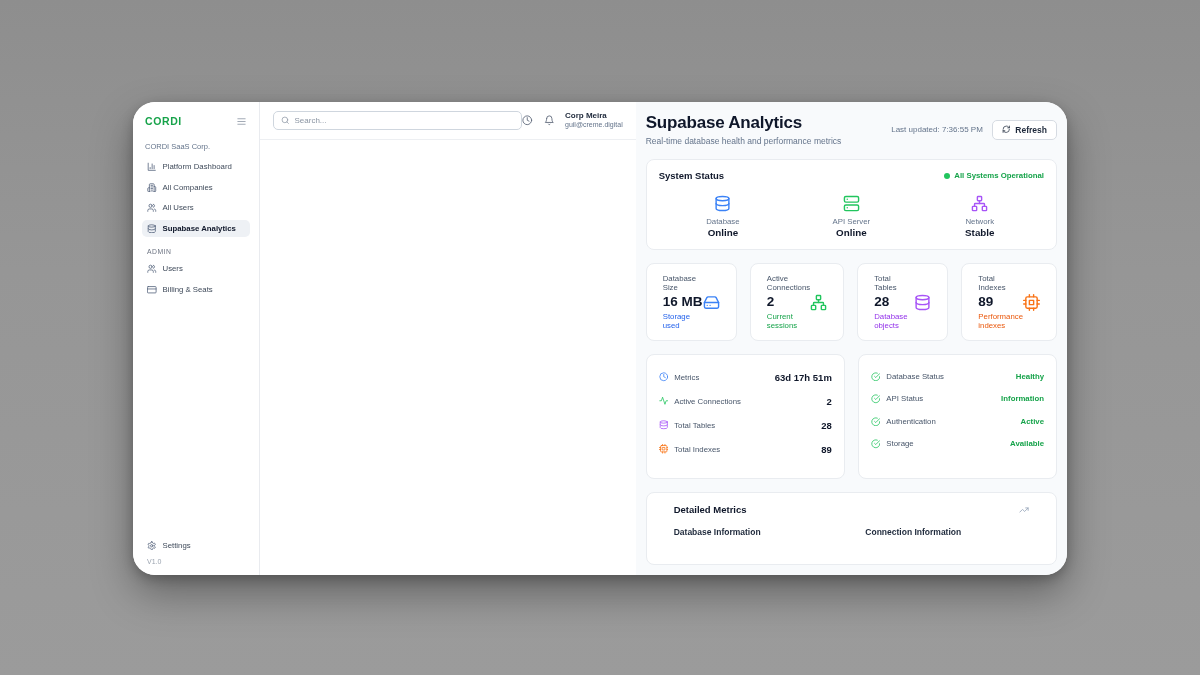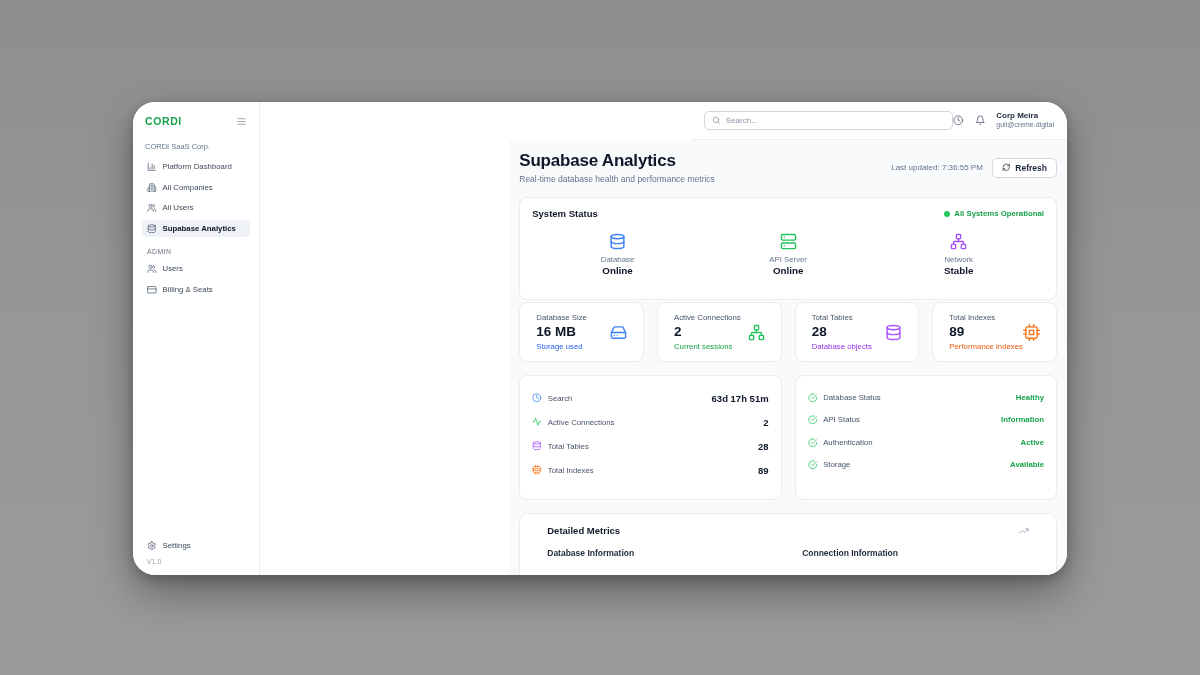--- a/index.html
+++ b/index.html
@@ -23,21 +23,21 @@
   .menu-btn { color:#9aa3af; }
   .org-label { font-size:7.5px; color:#64748b; margin:15px 3px 7px; }
   .nav-item { display:flex; align-items:center; gap:6px; padding:4px 5px; border-radius:5px; font-size:7.8px; color:#3f4a5a; margin-bottom:3px; cursor:pointer; }
   .nav-item svg { width:9.5px; height:9.5px; color:#51607a; flex:none; }
   .nav-item.active { background:#eef1f5; color:#0f172a; font-weight:600; }
   .section-label { font-size:6.8px; color:#6b7280; letter-spacing:.5px; margin:11px 5px 5px; }
   .sidebar-bottom { position:absolute; left:9px; right:25px; bottom:10px; }
   .version { font-size:7px; color:#9aa3af; margin:4px 5px 0; }
 
   
-  .main { flex:1; display:flex; flex-direction:column; min-width:0;align-items:flex-end; }
+  .main { flex:1; display:flex; flex-direction:row; min-width:0; }
   .topbar { height:38px; min-height:38px; background:#fff; border-bottom:1px solid #edeff2; display:flex; align-items:center; padding:0 13px; }
   .search-box { width:249px; height:19px; border:1px solid #cfd6de; border-radius:5px; display:flex; align-items:center; gap:5px; padding:0 7px; background:#fff; }
   .search-box svg { width:8.5px; height:8.5px; color:#8b95a3; flex:none; }
   .search-box input { border:0; outline:0; width:100%; font-size:8px; color:#334155; font-family:"Liberation Sans",sans-serif; background:transparent; }
   .search-box input::placeholder { color:#8b95a3; }
   .topbar-right { margin-left:auto; display:flex; align-items:center; gap:11px; }
   .icon-btn { color:#5b6678; cursor:pointer; }
   .icon-btn svg { width:10.5px; height:10.5px; }
   .user-block { line-height:1.25; }
   .user-name { font-size:8px; font-weight:700; color:#1e293b; }
@@ -53,21 +53,21 @@
   .refresh-btn { display:flex; align-items:center; gap:5px; background:#fff; border:1px solid #d6dbe2; border-radius:5px; padding:4px 9px; font-size:8.5px; font-weight:600; color:#1e293b; cursor:pointer; font-family:"Liberation Sans",sans-serif; }
   .refresh-btn svg { width:8.5px; height:8.5px; }
 
   .card { background:#fff; border:1px solid #e9ecf0; border-radius:8px; }
   .card-head { display:flex; justify-content:space-between; align-items:center; }
   .card-title { font-size:9.5px; font-weight:700; color:#0f172a; }
   .head-icon { color:#94a3b8; }
   .head-icon svg { width:10px; height:10px; }
 
   
-  .status-card { padding:10px 12px 20px; margin-bottom:2px; }
+  .status-card { padding:10px 12px 8px; margin-bottom:13px; }
   .status-badge { display:flex; align-items:center; gap:4px; font-size:7.8px; font-weight:600; color:#16a34a; }
   .status-dot { width:6px; height:6px; border-radius:50%; background:#22c55e; }
   .status-grid { display:grid; grid-template-columns:1fr 1fr 1fr; margin-top:9px; }
   .status-item { text-align:center; padding:5px 0 3px; }
   .status-item svg { width:17px; height:17px; margin:0 auto; }
   .status-label { font-size:7.8px; color:#64748b; margin-top:5px; }
   .status-value { font-size:9.8px; font-weight:700; color:#0f172a; margin-top:1px; }
 
   
   .metrics-grid { display:grid; grid-template-columns:repeat(4,1fr); gap:13px; margin-bottom:13px; }
@@ -401,21 +401,21 @@
         </div>
       </div>
 
       <div class="panels-grid">
         <div class="card panel">
           <div class="p-row">
             <span class="p-left">
                 <svg class="c-blue" viewBox="0 0 24 24" fill="none" stroke="currentColor" stroke-width="2" stroke-linecap="round" stroke-linejoin="round">
                   <use href="#i-clock"></use>
                 </svg>
-                <span>Search</span>
+                <span>Metrics</span>
               </span>
             <span class="p-value">63d 17h 51m</span>
           </div>
           <div class="p-row">
             <span class="p-left">
                 <svg class="c-green" viewBox="0 0 24 24" fill="none" stroke="currentColor" stroke-width="2" stroke-linecap="round" stroke-linejoin="round">
                   <use href="#i-activity"></use>
                 </svg>
                 <span>Active Connections</span>
               </span>

